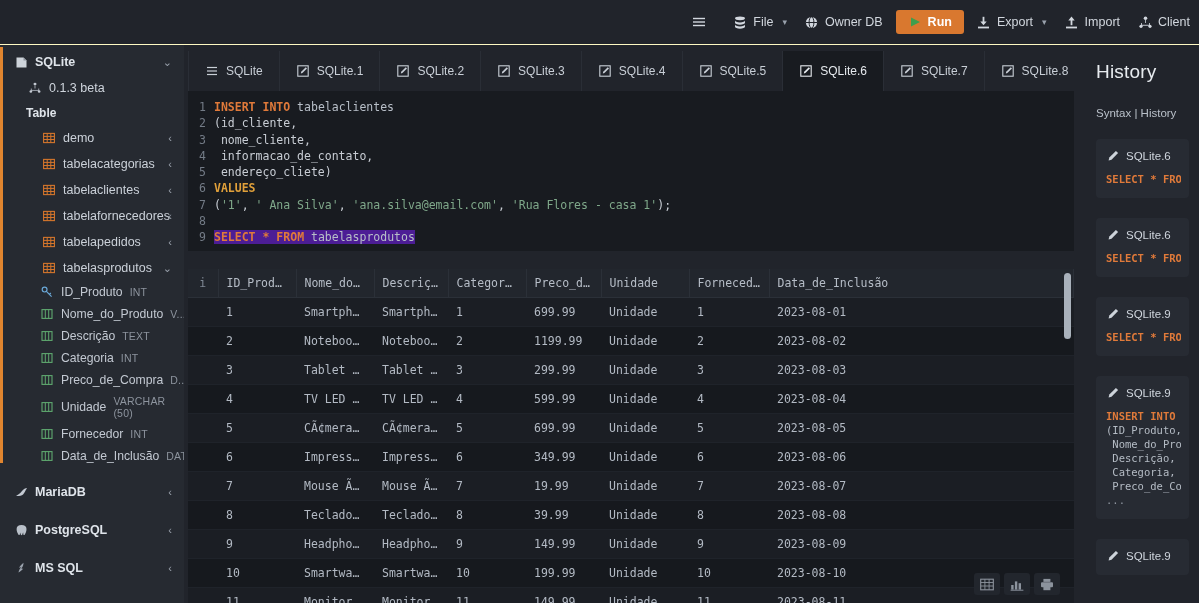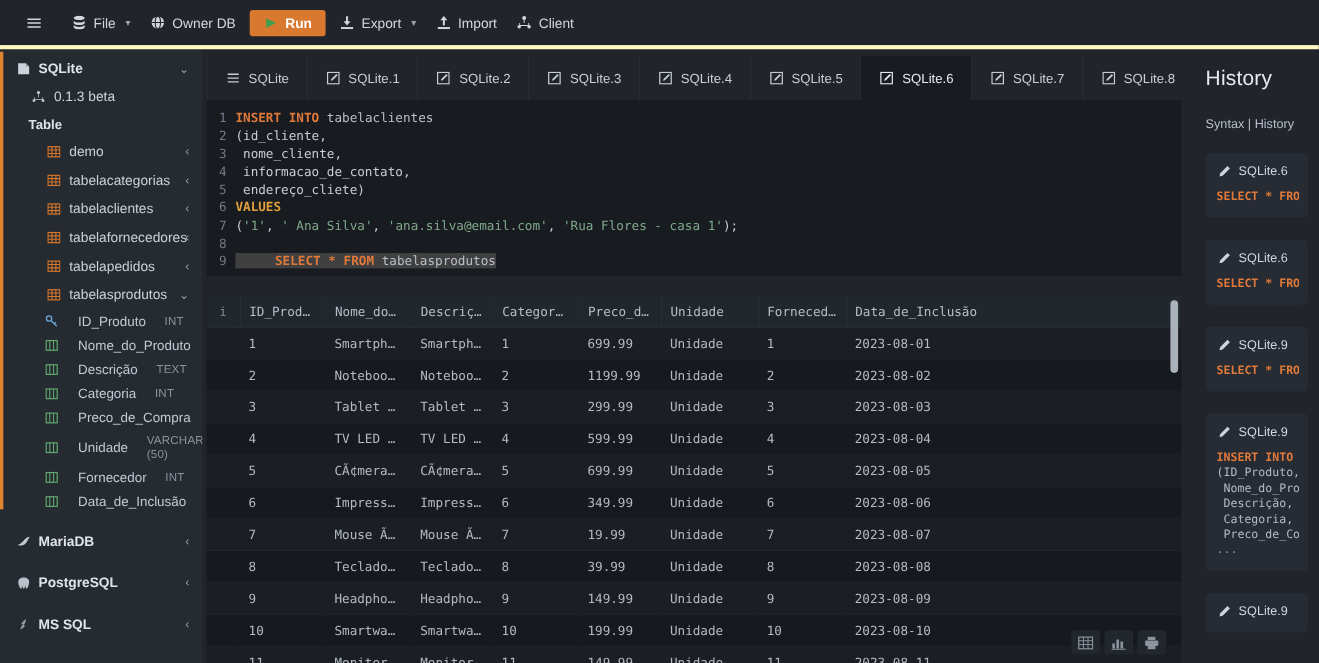--- a/index.html
+++ b/index.html
@@ -11,21 +11,22 @@
     overflow: hidden;
   }
   .app { position: relative; width: 1199px; height: 603px; display: flex; flex-direction: column; }
 
   
   .topbar {
     height: 45px; flex: 0 0 45px;
     background: #21242b;
     display: flex; align-items: center;
     padding-left: 14px; gap: 0px;
-    border-bottom: 4px solid #fef9c3;
+    border-bottom: 1px solid #fef9c3;
+    justify-content: flex-end;
   }
   .tb-item {
     display: flex; align-items: center; gap: 6px;
     font-size: 12.5px; color: #d2d7de;
     padding: 5px 9px; border-radius: 3px; cursor: pointer;
     white-space: nowrap;
   }
   .tb-item.hamburger { padding: 5px 10px; margin-right: 8px; }
   .tb-item.run {
     background: #d9782f; color: #ffffff; font-weight: 600;
@@ -56,21 +57,21 @@
     white-space: nowrap;
   }
   .sb-db { font-weight: 700; color: #dfe4ea; font-size: 12.5px; }
   .sb-chev { position: absolute; right: 12px; color: #98a0ab; font-size: 11px; }
   .sb-sub { padding-left: 32px; color: #cfd5dd; }
   .sb-head {
     padding: 5px 10px 5px 26px; font-weight: 700;
     color: #dfe4ea; font-size: 12px;
   }
   .sb-table { padding-left: 42px; color: #cbd1d9; }
-  .sb-col { padding: 4px 10px 4px 40px; display: flex; align-items: center; gap: 17px; font-size: 12.2px; }
+  .sb-col { padding: 4px 10px 4px 40px; display: flex; align-items: center; gap: 7px; font-size: 12.2px; }
   .sb-type { color: #8d949e; font-size: 10.5px; letter-spacing: .2px; }
   .sb-gap { height: 12px; }
 
   
   .center { flex: 1; min-width: 0; display: flex; flex-direction: column; background: #21242b; padding: 6px 6px 0 4px; }
 
   .tabbar { display: flex; align-items: stretch; height: 40px; flex: 0 0 40px; background: #21242b; }
   .tab {
     display: flex; align-items: center; gap: 7px;
     padding: 0 16px; font-size: 12px; color: #c9cfd7;
@@ -87,21 +88,21 @@
     padding: 8px 0 8px 0; overflow: hidden;
     font-family: "DejaVu Sans Mono", monospace; font-size: 11.5px; line-height: 16.3px;
   }
   .eline { display: flex; }
   .gutter { width: 26px; flex: 0 0 26px; text-align: right; color: #737b86; padding-right: 8px; user-select: none; }
   .code { white-space: pre; color: #c8cdd4; }
   .k { color: #e07a3a; font-weight: 700; }
   .kw2 { color: #e0a03a; font-weight: 700; }
   .str { color: #7fa88a; }
   .id { color: #b8bfc8; }
-  .sel { background: #404040; padding-left: 36px; }
+  .sel { background: #4c1d95; }
 
   .gap { height: 18px; flex: 0 0 18px; background: #21242b; }
 
   .results { flex: 1; min-height: 0; background: #181b20; position: relative; overflow: hidden; }
   table.grid { width: 100%; border-collapse: collapse; table-layout: fixed; font-size: 11.5px; }
   table.grid th {
     background: #22262d; color: #b6bdc7; font-weight: 400;
     text-align: left; padding: 7px 8px; font-size: 11.5px;
     border-right: 1px solid #2b3038; border-bottom: 1px solid #2b3038;
     font-family: "DejaVu Sans Mono", monospace;

